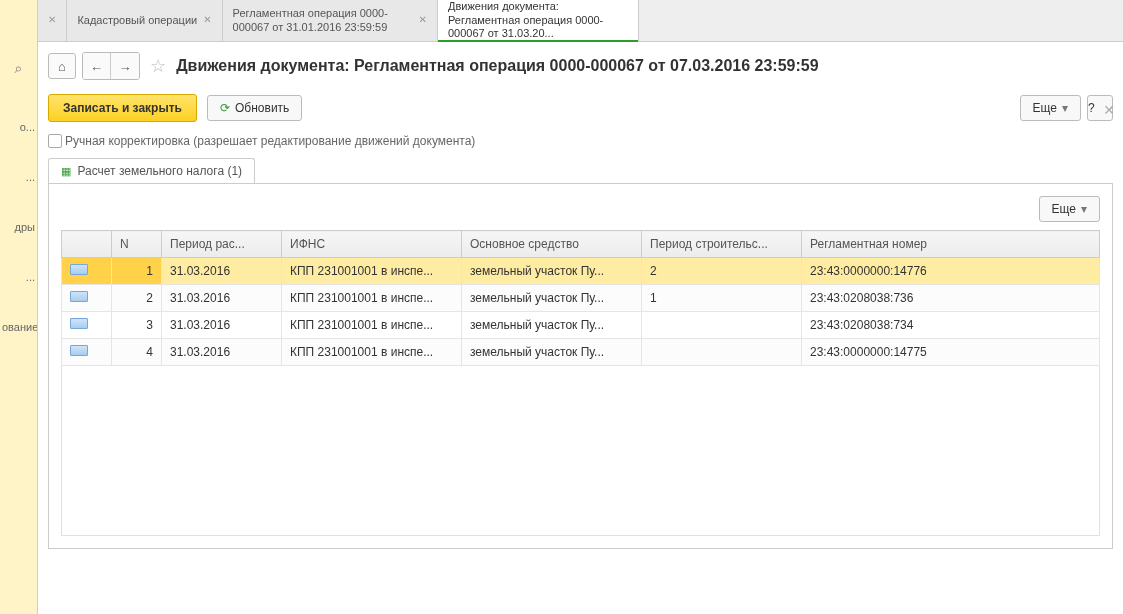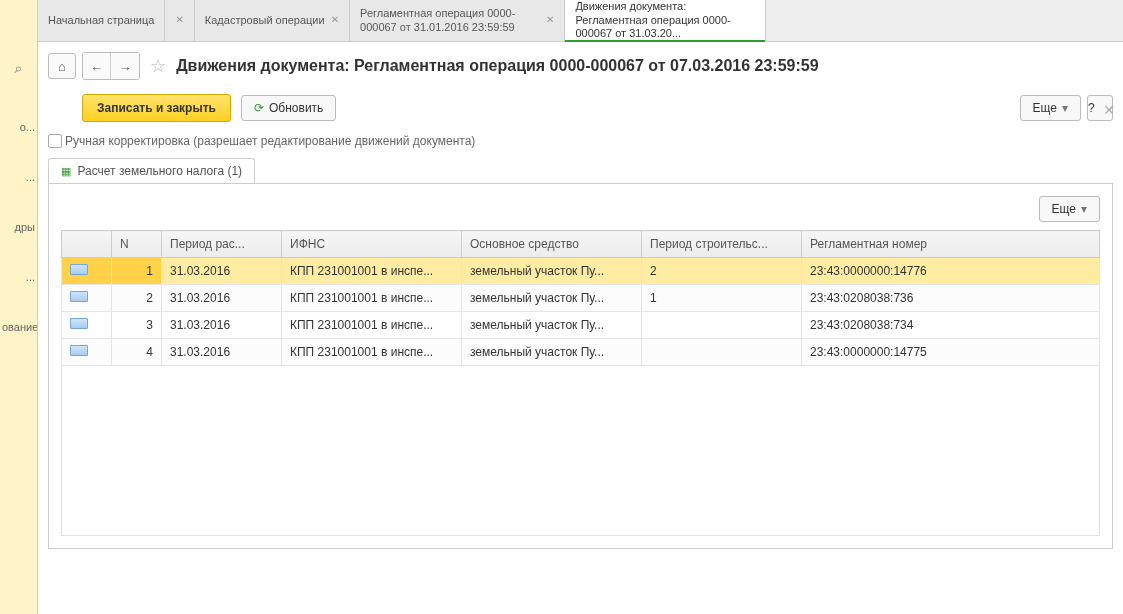--- a/index.html
+++ b/index.html
@@ -101,21 +101,20 @@
     }
     .btn-yellow {
       background: linear-gradient(#ffe46b, #fcd023);
       border: 1px solid #d6a800;
       border-radius: 3px;
       padding: 6px 14px;
       font-weight: bold;
       cursor: pointer;
       font-size: 12px;
       color: #333;
-      margin-left: 34px;
     }
     .btn {
       background: #f8f8f8;
       border: 1px solid #bbb;
       border-radius: 3px;
       padding: 5px 12px;
       cursor: pointer;
       font-size: 12px;
       color: #333;
       display: inline-flex;
@@ -234,23 +233,20 @@
     <div class="search-icon">⌕</div>
     <div class="left-rail-item">о...</div>
     <div class="left-rail-item">...</div>
     <div class="left-rail-item">дры</div>
     <div class="left-rail-item">...</div>
     <div class="left-rail-item">ование</div>
   </div>
 
   <div class="main">
     <div class="tabs">
-      <div class="tab">
-        <span class="tab-label">Начальная страница</span>
-      </div>
       <div class="tab">
         <span class="tab-close">✕</span>
       </div>
       <div class="tab">
         <span class="tab-label">Кадастровый операции</span>
         <span class="tab-close">✕</span>
       </div>
       <div class="tab">
         <span class="tab-label">Регламентная операция 0000-000067 от 31.01.2016 23:59:59</span>
         <span class="tab-close">✕</span>

